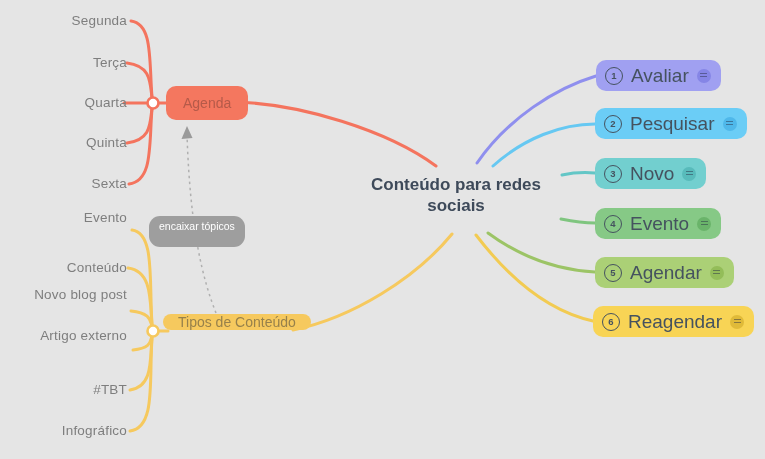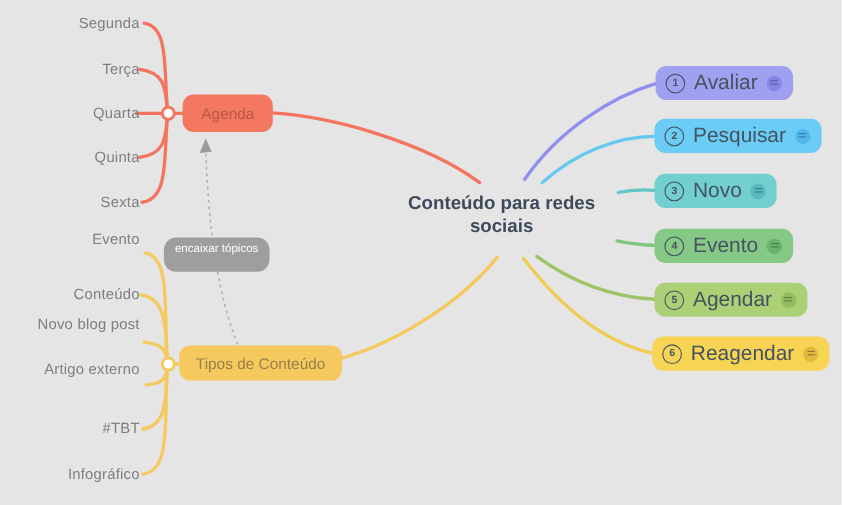--- a/index.html
+++ b/index.html
@@ -29,21 +29,21 @@
     display:flex; align-items:center; justify-content:center;
     border-radius:10px;
     font-size:14px;
     white-space:nowrap;
   }
   .node.agenda {
     left:166px; top:86px; height:34px; padding:0 17px;
     background:#f4775f; color:#b55a49;
   }
   .node.tipos {
-    left:163px; top:314px; height:32px; padding:0 15px;
+    left:163px; top:314px; height:16px; padding:0 15px;
     background:#f6c95e; color:#97814b;
   }
 
   .badge {
     position:absolute; left:149px; top:216px; z-index:5;
     height:31px; line-height:21px; padding:0 10px;
     border-radius:11px;
     background:#9e9e9e; color:#ffffff;
     font-size:10.5px; white-space:nowrap;
   }

